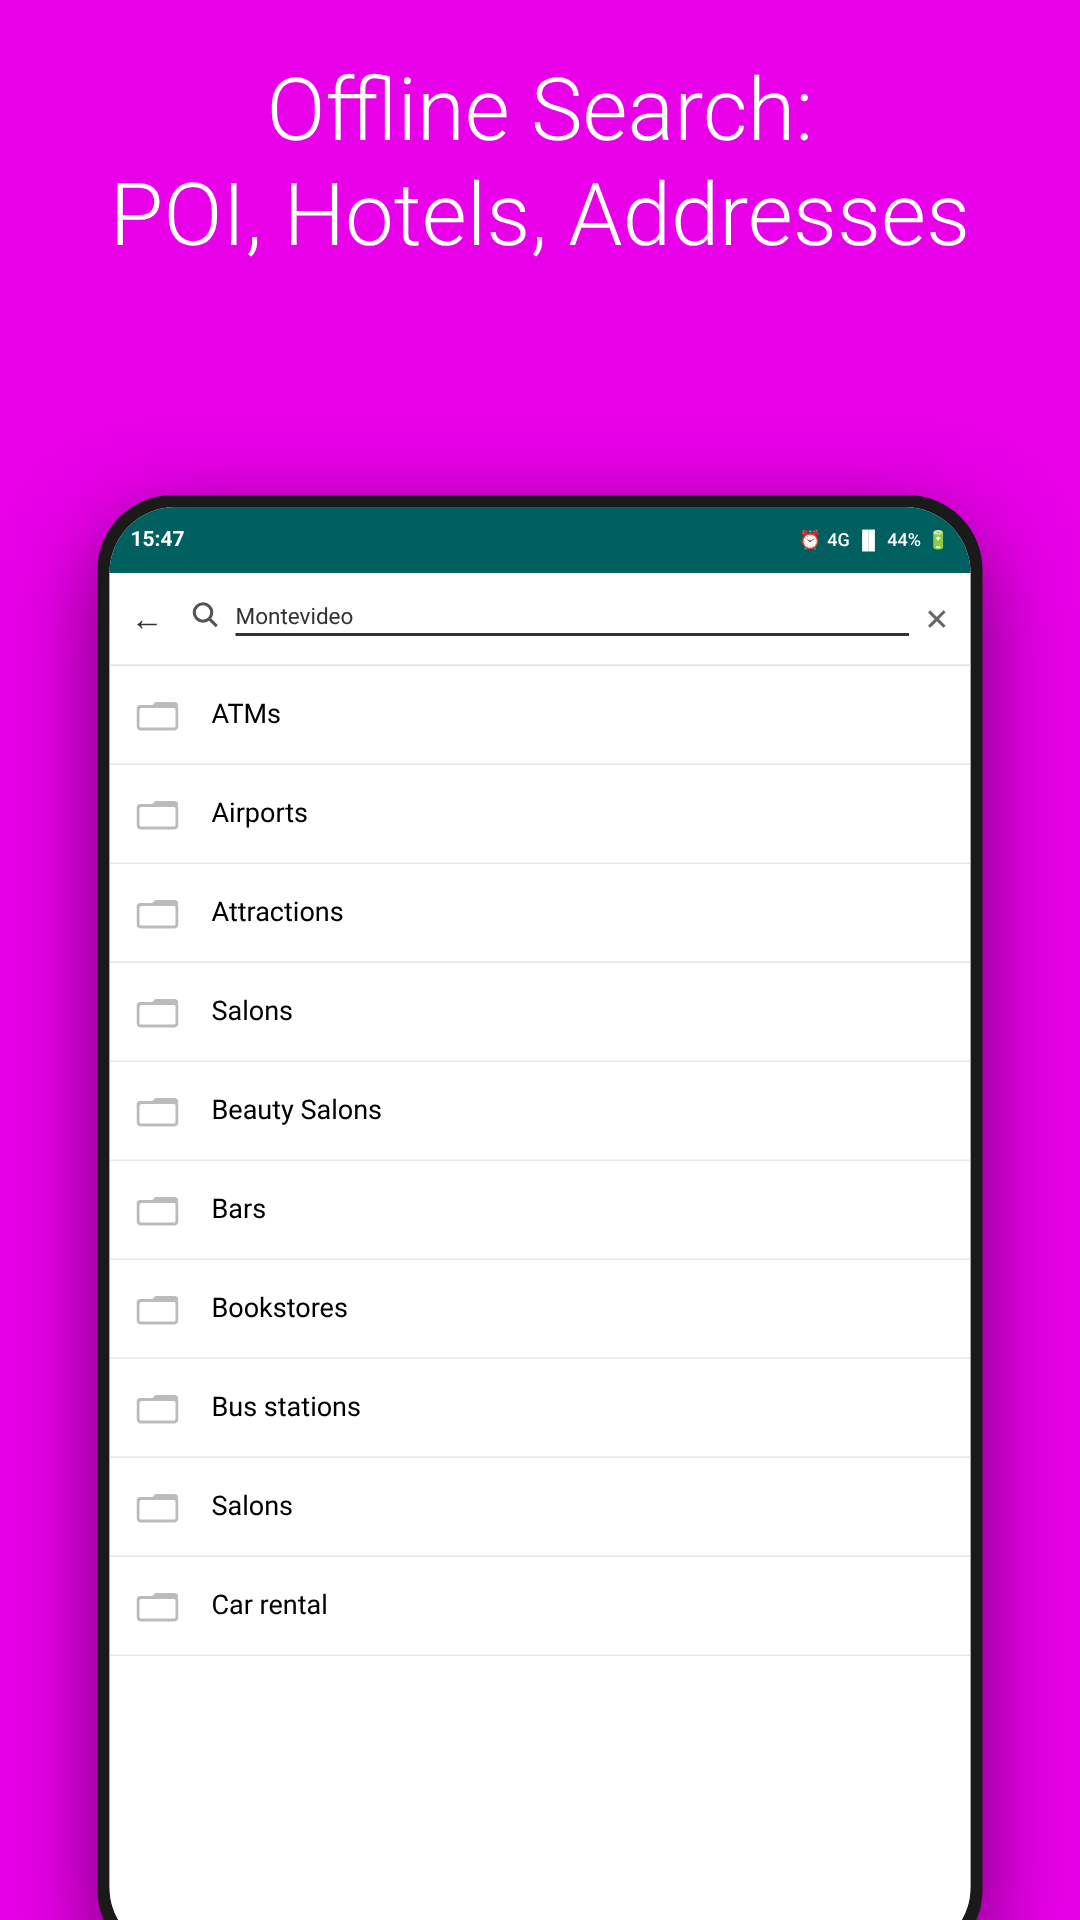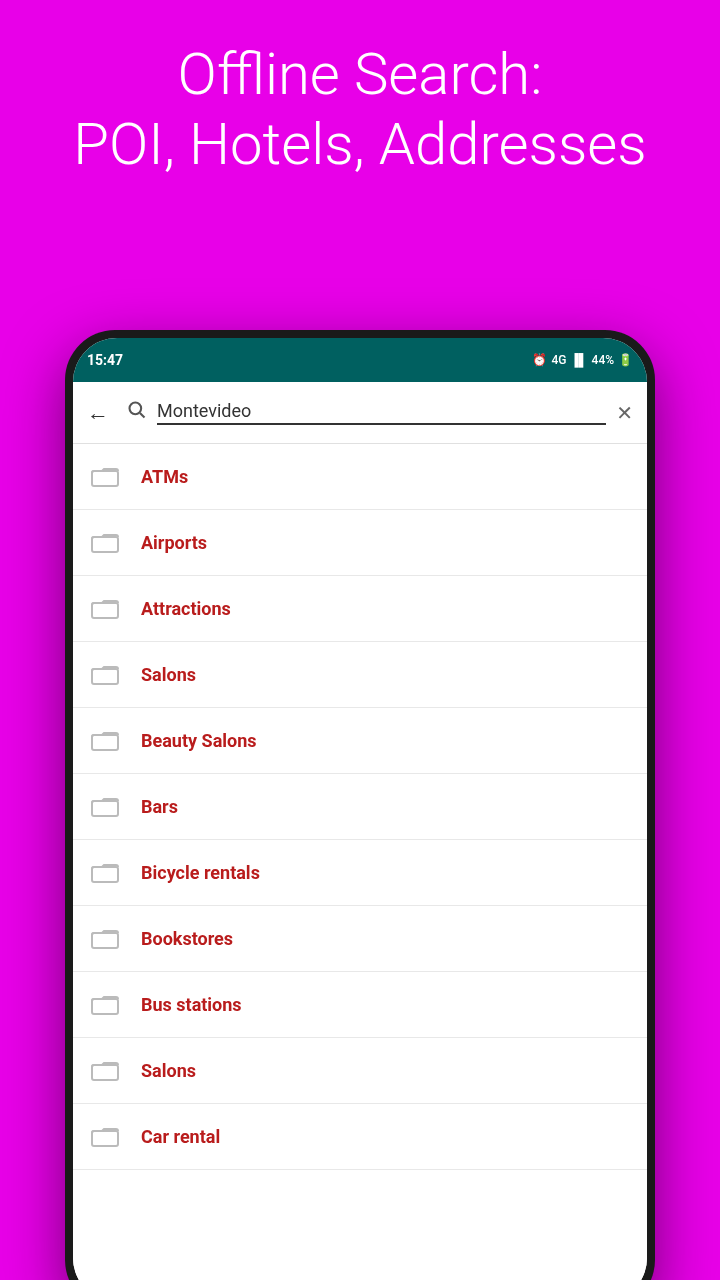--- a/index.html
+++ b/index.html
@@ -92,21 +92,21 @@
       min-width: 30px;
     }
 
     .search-icon-sm {
       font-size: 20px;
       color: #555;
     }
 
     .search-input {
       flex: 1;
-      font-size: 18px;
+      font-size: 15px;
       color: #333;
       border: none;
       outline: none;
       border-bottom: 2px solid #333;
       padding-bottom: 2px;
     }
 
     .clear-btn {
       font-size: 20px;
       color: #666;
@@ -140,22 +140,22 @@
     }
 
     
     .folder-svg {
       width: 28px;
       height: 22px;
     }
 
     .poi-label {
       font-size: 18px;
-      color: #b91c1c;
-      font-weight: 700;
+      color: #000000;
+      font-weight: 400;
     }
   </style>
 </head>
 <body>
 
 <div class="header-text">
   <span>Offline Search:</span><br>
   <span>POI, Hotels, Addresses</span>
 </div>
 
@@ -240,29 +240,20 @@
           </span>
           <span class="poi-label">Bars</span>
         </div>
         <div class="poi-item">
           <span class="folder-icon">
             <svg class="folder-svg" viewBox="0 0 28 22" fill="none">
       <rect x="1" y="5" width="26" height="15" rx="2" stroke="#bbb" stroke-width="2" fill="none"></rect>
       <path d="M1 7 Q1 5 3 5 L11 5 L13 3 L25 3 Q27 3 27 5" stroke="#bbb" stroke-width="2" fill="none"></path>
     </svg>
           </span>
-          <span class="poi-label">Bicycle rentals</span>
-        </div>
-        <div class="poi-item">
-          <span class="folder-icon">
-            <svg class="folder-svg" viewBox="0 0 28 22" fill="none">
-      <rect x="1" y="5" width="26" height="15" rx="2" stroke="#bbb" stroke-width="2" fill="none"></rect>
-      <path d="M1 7 Q1 5 3 5 L11 5 L13 3 L25 3 Q27 3 27 5" stroke="#bbb" stroke-width="2" fill="none"></path>
-    </svg>
-          </span>
           <span class="poi-label">Bookstores</span>
         </div>
         <div class="poi-item">
           <span class="folder-icon">
             <svg class="folder-svg" viewBox="0 0 28 22" fill="none">
       <rect x="1" y="5" width="26" height="15" rx="2" stroke="#bbb" stroke-width="2" fill="none"></rect>
       <path d="M1 7 Q1 5 3 5 L11 5 L13 3 L25 3 Q27 3 27 5" stroke="#bbb" stroke-width="2" fill="none"></path>
     </svg>
           </span>
           <span class="poi-label">Bus stations</span>

